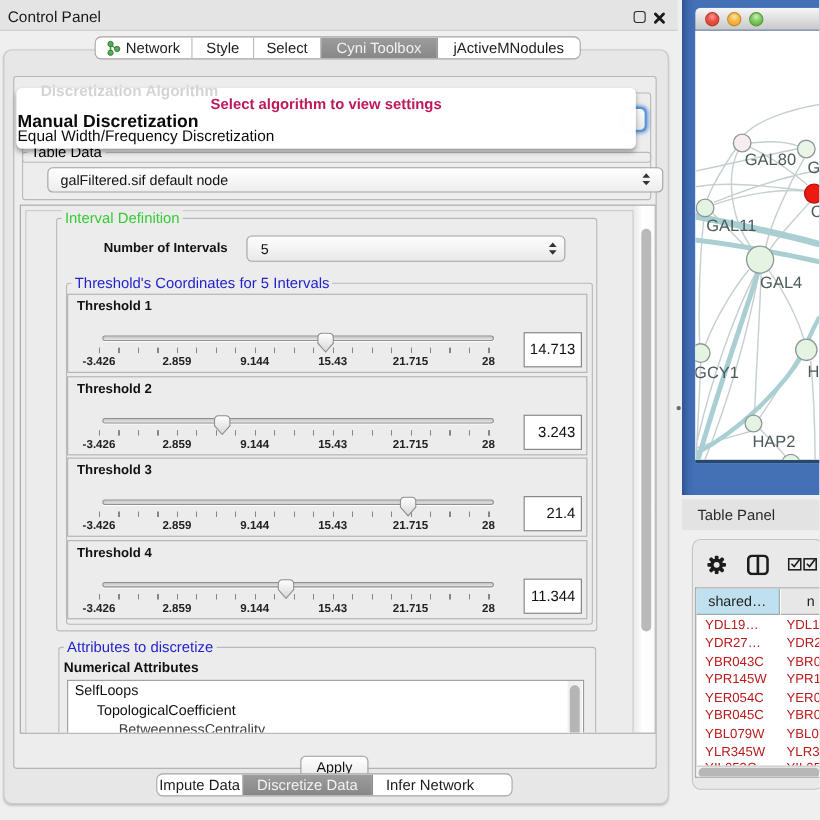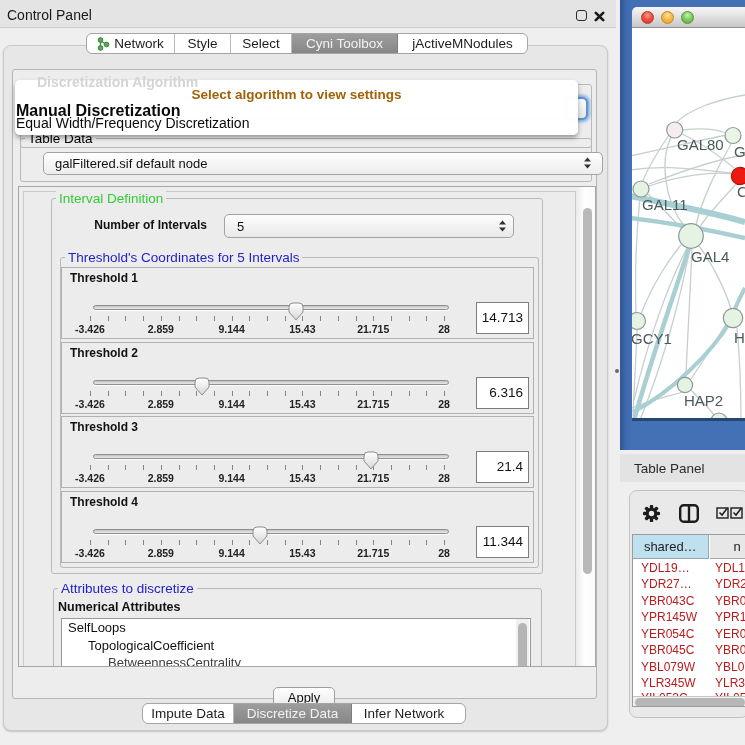--- a/index.html
+++ b/index.html
@@ -116,21 +116,21 @@
     <div class="ticks"></div>
     <span class="slbl" style="left:28px;">-3.426</span>
       <span class="slbl" style="left:98.8px;">2.859</span>
       <span class="slbl" style="left:169.6px;">9.144</span>
       <span class="slbl" style="left:240.4px;">15.43</span>
       <span class="slbl" style="left:311.2px;">21.715</span>
       <span class="slbl" style="left:382px;">28</span>
     <svg class="thumb" style="left:140px;" width="16" height="19" viewBox="0 0 16 19">
         <path d="M1 5 Q1 1 5 1 L11 1 Q15 1 15 5 L15 10 L8 18 L1 10 Z" fill="url(#tg1)" stroke="#8d8d8d" stroke-width="1"></path>
       </svg>
-    <div class="vfield">6.316</div>
+    <div class="vfield">3.243</div>
   </div>
   <div class="tbox" style="left:42px;top:229px;height:72px;">
     <div class="tt">Threshold 3</div>
     <div class="track"></div>
     <div class="ticks"></div>
     <span class="slbl" style="left:28px;">-3.426</span>
       <span class="slbl" style="left:98.8px;">2.859</span>
       <span class="slbl" style="left:169.6px;">9.144</span>
       <span class="slbl" style="left:240.4px;">15.43</span>
       <span class="slbl" style="left:311.2px;">21.715</span>
@@ -166,28 +166,28 @@
     <div class="abs" style="left:6px;top:18.5px;font-size:13px;color:#111;margin-left:20px;">TopologicalCoefficient</div>
     <div class="abs" style="left:6px;top:36px;font-size:13px;color:#404040;margin-left:40px;">BetweennessCentrality</div>
     <div class="abs" style="right:1px;top:0;width:13px;height:70px;background:#f0f0f0;"></div>
     <div class="abs" style="right:3px;top:4px;width:9px;height:60px;background:#b5b5b5;border-radius:5px;"></div>
   </div>
 </div>
 
 <div class="abs" style="left:273px;top:671px;width:62px;height:21px;background:linear-gradient(#ffffff,#e9e9e9);border:1px solid #9e9e9e;border-radius:5px;text-align:center;font-size:13px;line-height:19px;color:#111;margin-top:16px;">Apply</div>
 
 <div class="seg" style="left:142px;top:703px;width:324px;height:21px;">
-  <div style="width:91px;text-align:center;">Impute Data</div>
+  <div style="width:78px;text-align:center;">Impute Data</div>
   <div class="sel" style="width:118px;">Discretize Data</div>
   <div style="width:104px;">Infer Network</div>
 </div>
 
 <div class="abs" style="left:15px;top:80px;width:563px;height:55px;background:rgba(255,255,255,0.98);border-radius:5px;box-shadow:0 3px 5px rgba(0,0,0,0.35);z-index:50;"></div>
 <div class="abs" style="left:25px;top:76px;font-size:14px;line-height:12px;font-weight:600;color:#d3d5d3;z-index:51;margin-left:12px;">Discretization Algorithm</div>
-<div class="abs" style="left:15px;top:87px;width:563px;text-align:center;font-size:13.5px;font-weight:600;color:#a16207;z-index:51;">Select algorithm to view settings</div>
+<div class="abs" style="left:15px;top:87px;width:563px;text-align:center;font-size:13.5px;font-weight:600;color:#be185d;z-index:51;">Select algorithm to view settings</div>
 <div class="abs" style="left:16px;top:104px;font-size:16px;line-height:13px;font-weight:bold;color:#0a0a0a;z-index:51;">Manual Discretization</div>
 <div class="abs" style="left:16px;top:116.5px;font-size:14px;line-height:13px;color:#0a0a0a;z-index:51;">Equal Width/Frequency Discretization</div>
 
 <div class="abs" style="left:615px;top:369px;width:4px;height:4px;border-radius:50%;background:#6a6a6a;"></div>
 
 <div class="abs" style="left:620px;top:0;width:125px;height:450px;background:linear-gradient(to right,#2d5494 0px,#3f69b0 6px,#4470b6 12px);"></div>
 <div class="abs" style="left:632px;top:7px;width:113px;height:21px;background:linear-gradient(#f7f7f7,#c8c8c8);border-bottom:1px solid #919191;border-top-left-radius:5px;"></div>
 <div class="abs" style="left:641px;top:10.5px;width:13px;height:13px;border-radius:50%;background:radial-gradient(circle at 50% 30%,#fb9d92 0%,#ee4f41 45%,#d83a2c 100%);border:0.5px solid #b03a30;"></div>
 <div class="abs" style="left:661px;top:10.5px;width:13px;height:13px;border-radius:50%;background:radial-gradient(circle at 50% 30%,#fde3a0 0%,#f6b947 45%,#ec9d22 100%);border:0.5px solid #c08a28;"></div>
 <div class="abs" style="left:681px;top:10.5px;width:13px;height:13px;border-radius:50%;background:radial-gradient(circle at 50% 30%,#cdf0b8 0%,#7ecc62 45%,#57aa38 100%);border:0.5px solid #57963c;"></div>

